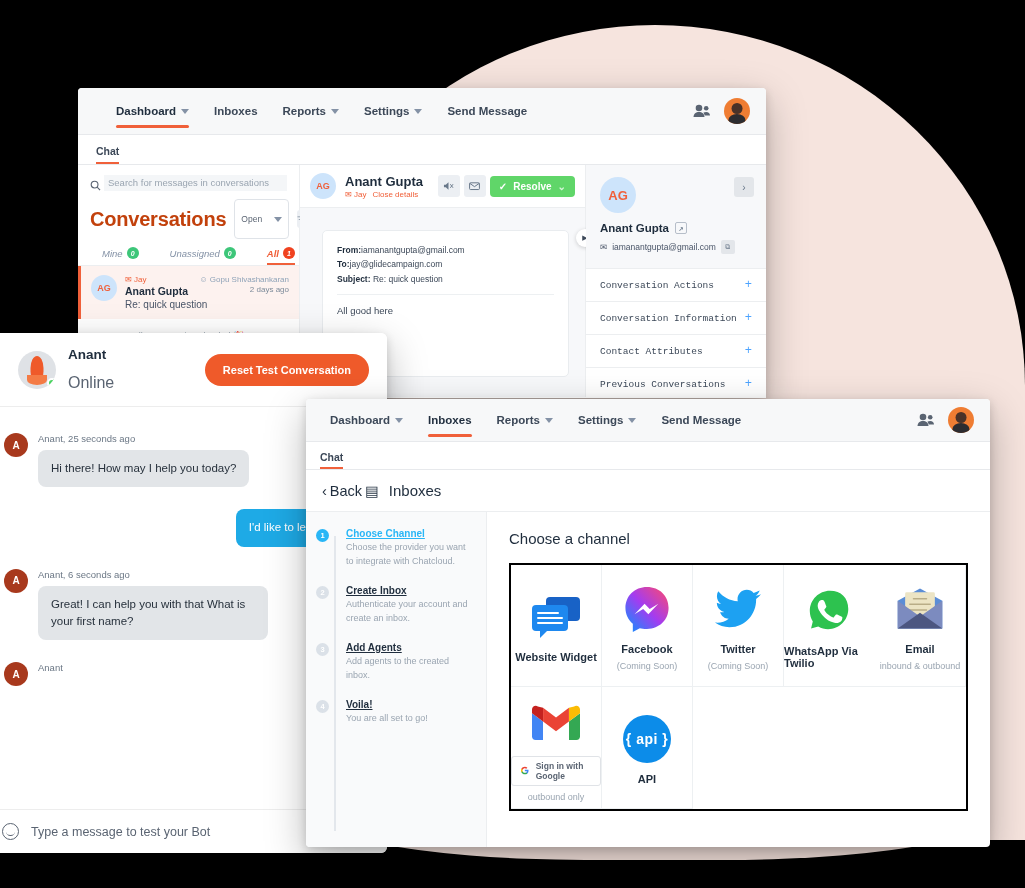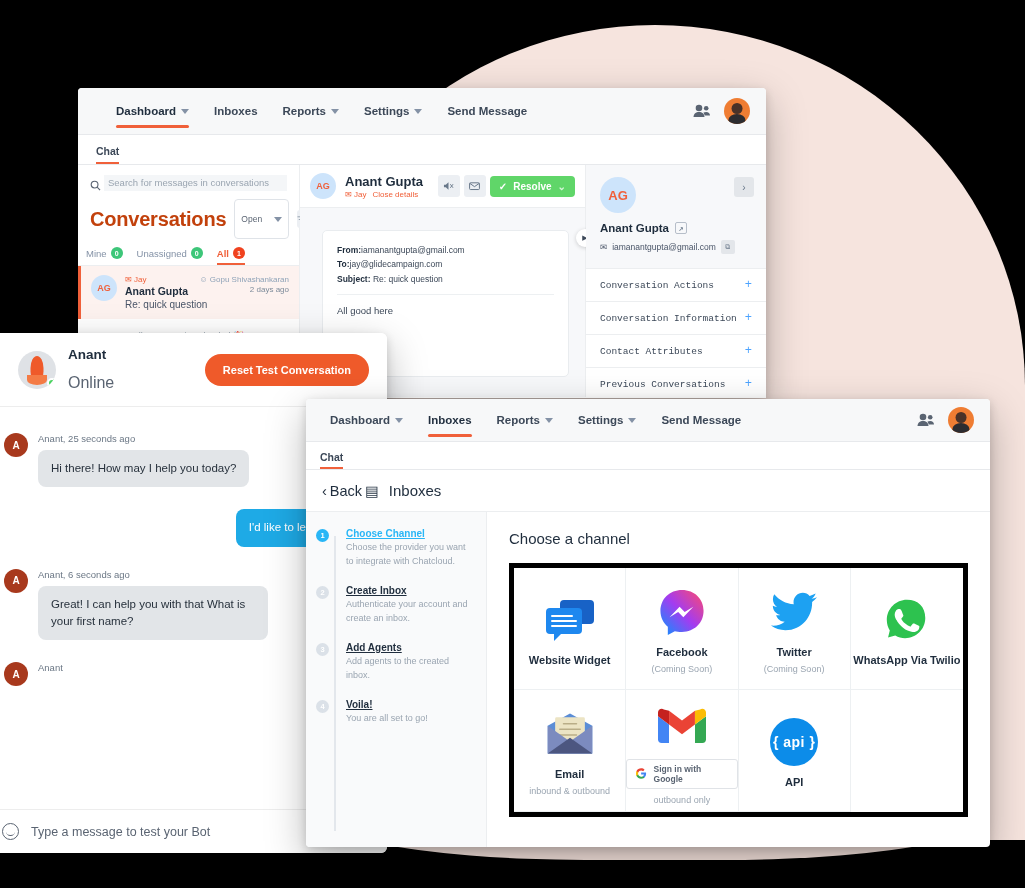--- a/index.html
+++ b/index.html
@@ -62,21 +62,21 @@
   #dash .subtab { font-size: 10.5px; padding-bottom: 7px; }
   #dash .body { display: flex; height: calc(100% - 78px); }
 
   .conv-col { width: 222px; border-right: 1px solid #eceef0; background:#fff; display:flex; flex-direction:column; }
   .search-row { display:flex; align-items:flex-end; gap:3px; padding: 10px 12px 6px 12px; }
   .search-inp { flex:1; font-size: 9.5px; color:#9aa5b1; background:#f4f6f8; border:none; height:16px; line-height:16px; padding-left:4px; }
   .conv-head { display:flex; align-items:center; padding: 2px 12px 8px 12px; gap: 8px; }
   .conv-title { font-size: 20px; font-weight: 700; color:#c2410c; letter-spacing:-.2px; }
   .sel-box { margin-left:auto; display:flex; align-items:center; gap:12px; border:1px solid #dfe3e8; border-radius:4px; padding:14px 6px; font-size:8.5px; color:#5a6472; }
   .filt-btn { width:18px; height:18px; background:#eceff3; border-radius:3px; display:flex; align-items:center; justify-content:center; color:#9aa5b1; font-size:9px;}
-  .conv-tabs { display:flex; gap:14px; padding: 0 8px; font-size:9.5px; color:#8492a6; border-bottom:1px solid #eceef0; }
+  .conv-tabs { display:flex; gap:31px; padding: 0 24px; font-size:9.5px; color:#8492a6; border-bottom:1px solid #eceef0;font-style:italic; }
   .conv-tab { display:flex; align-items:center; gap:4px; padding-bottom:6px; position:relative; cursor:pointer; }
   .conv-tab.active { color:#f0603a; font-weight:600; }
   .conv-tab.active::after { content:""; position:absolute; left:0; right:0; bottom:0; height:2px; background:#f0603a; }
   .pill { color:#fff; font-size:7px; border-radius:8px; min-width:12px; height:12px; padding:0 4px; display:inline-flex; align-items:center; justify-content:center; font-weight:700; }
   .pill.green { background:#3dc679; }
   .pill.red { background:#f0421f; }
 
   .conv-item { display:flex; gap:8px; padding:9px 10px 9px 10px; border-left:3px solid #f0603a; background:#fdf2ef; cursor:pointer; }
   .conv-ava { width:26px; height:26px; border-radius:50%; background:#cde4fb; color:#f0603a; font-size:9px; font-weight:700; display:flex; align-items:center; justify-content:center; flex:none; }
   .conv-meta { flex:1; min-width:0; }
@@ -152,21 +152,21 @@
   .steps { width:180px; background:#f9fafb; padding:16px 16px 0 22px; position:relative; }
   .steps::before { content:""; position:absolute; left:28px; top:24px; bottom:26px; width:1.5px; background:#e3e7ec; }
   .step { position:relative; margin-bottom:17px; padding-left:18px; }
   .step-dot { position:absolute; left:-12px; top:1px; width:13px; height:13px; border-radius:50%; background:#dbe1e8; color:#fff; font-size:7.5px; font-weight:700; display:flex; align-items:center; justify-content:center; z-index:2;}
   .step.active .step-dot { background:#29b6f6; }
   .step-t { font-size:10px; font-weight:700; color:#1f2d3d;text-decoration:underline; }
   .step.active .step-t { color:#29b6f6; }
   .step-d { font-size:9px; color:#9aa5b1; line-height:1.5; margin-top:2px; }
   .chan-wrap { flex:1; padding:18px 22px 0 22px; border-left:1px solid #eceef0;}
   .chan-title { font-size:15px; color:#1f2d3d; margin-bottom:16px; }
-  .chan-grid { display:grid; grid-template-columns:repeat(4,1fr); border:5px solid #000000; }
+  .chan-grid { display:grid; grid-template-columns:repeat(5,1fr); border:2px solid #000000; }
   .chan-cell { border-right:1px solid #edf0f2; border-bottom:1px solid #edf0f2; height:122px; display:flex; flex-direction:column; align-items:center; justify-content:center; gap:6px; cursor:pointer; }
   .chan-cell:nth-child(4n) { border-right:none; }
   .chan-ico { height:56px; display:flex; align-items:center; justify-content:center; }
   .chan-name { font-size:11px; font-weight:700; color:#1f2d3d; }
   .chan-sub { font-size:9px; color:#9aa5b1; }
   .gbtn { display:flex; align-items:center; gap:7px; border:1px solid #e0e3e7; border-radius:3px; padding:4px 9px; font-size:8.5px; font-weight:700; color:#5a6472; background:#fff; }
 
   
   .bubble-ico { position:relative; width:48px; height:40px; }
   .bubble-ico .bk { position:absolute; right:0; top:0; width:34px; height:24px; background:#1862c6; border-radius:4px; }

